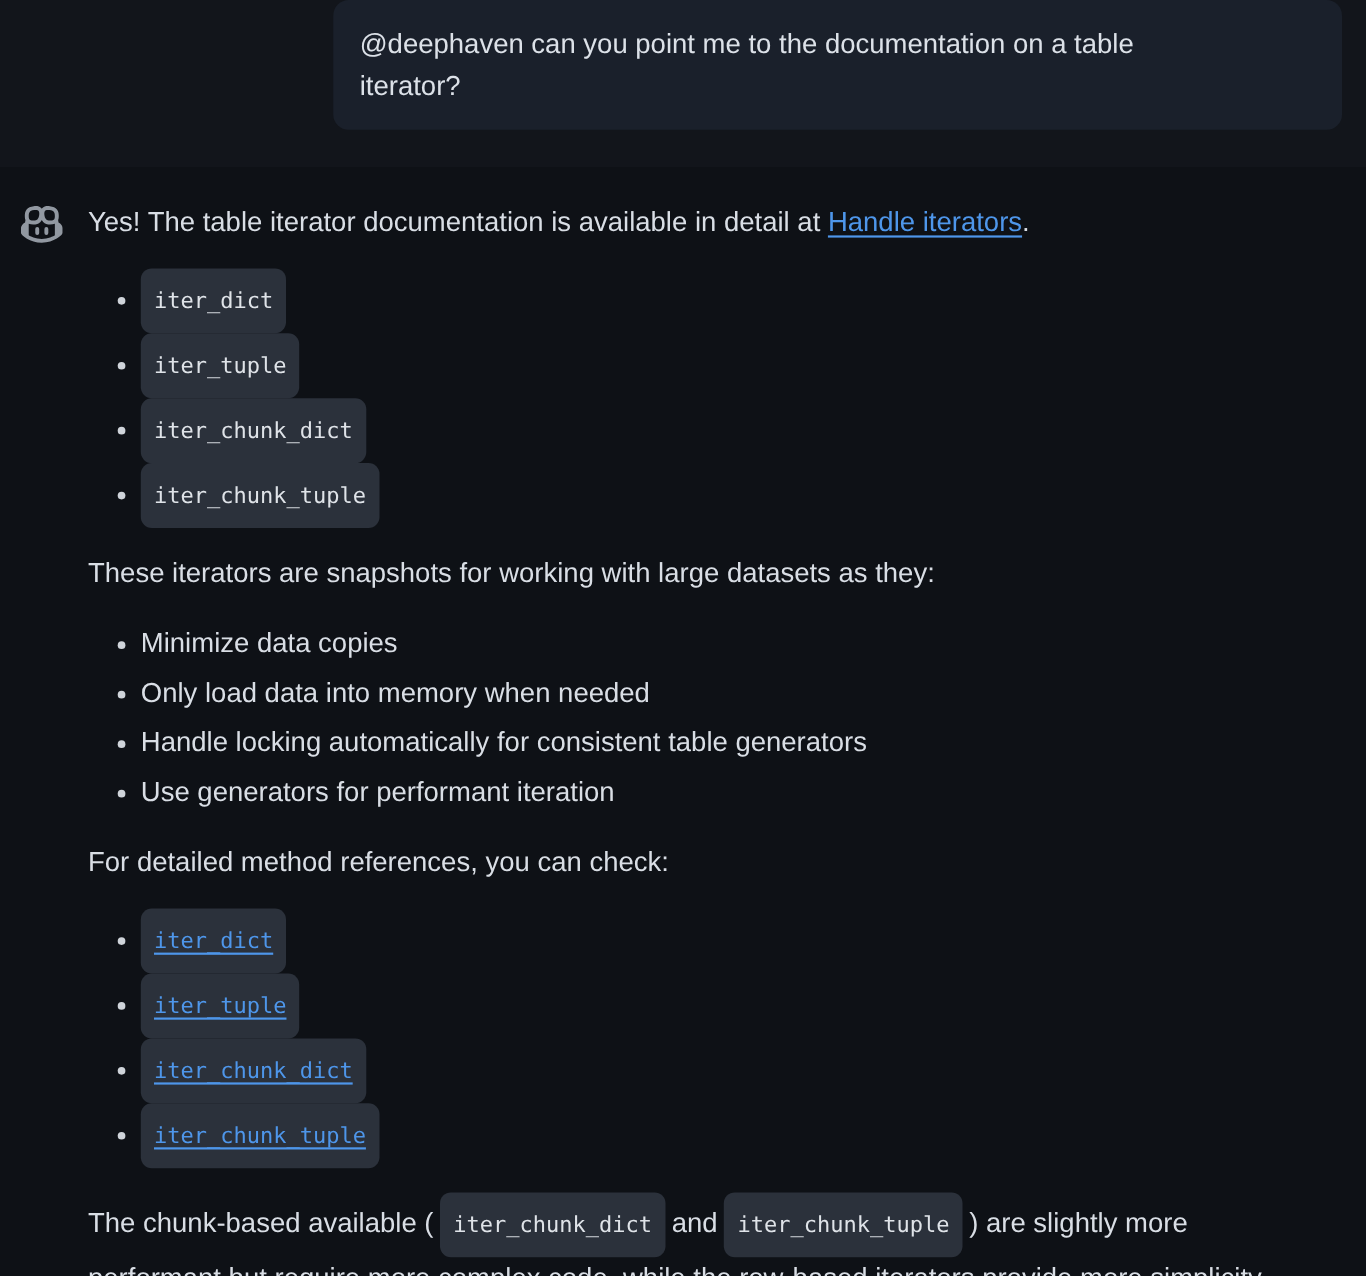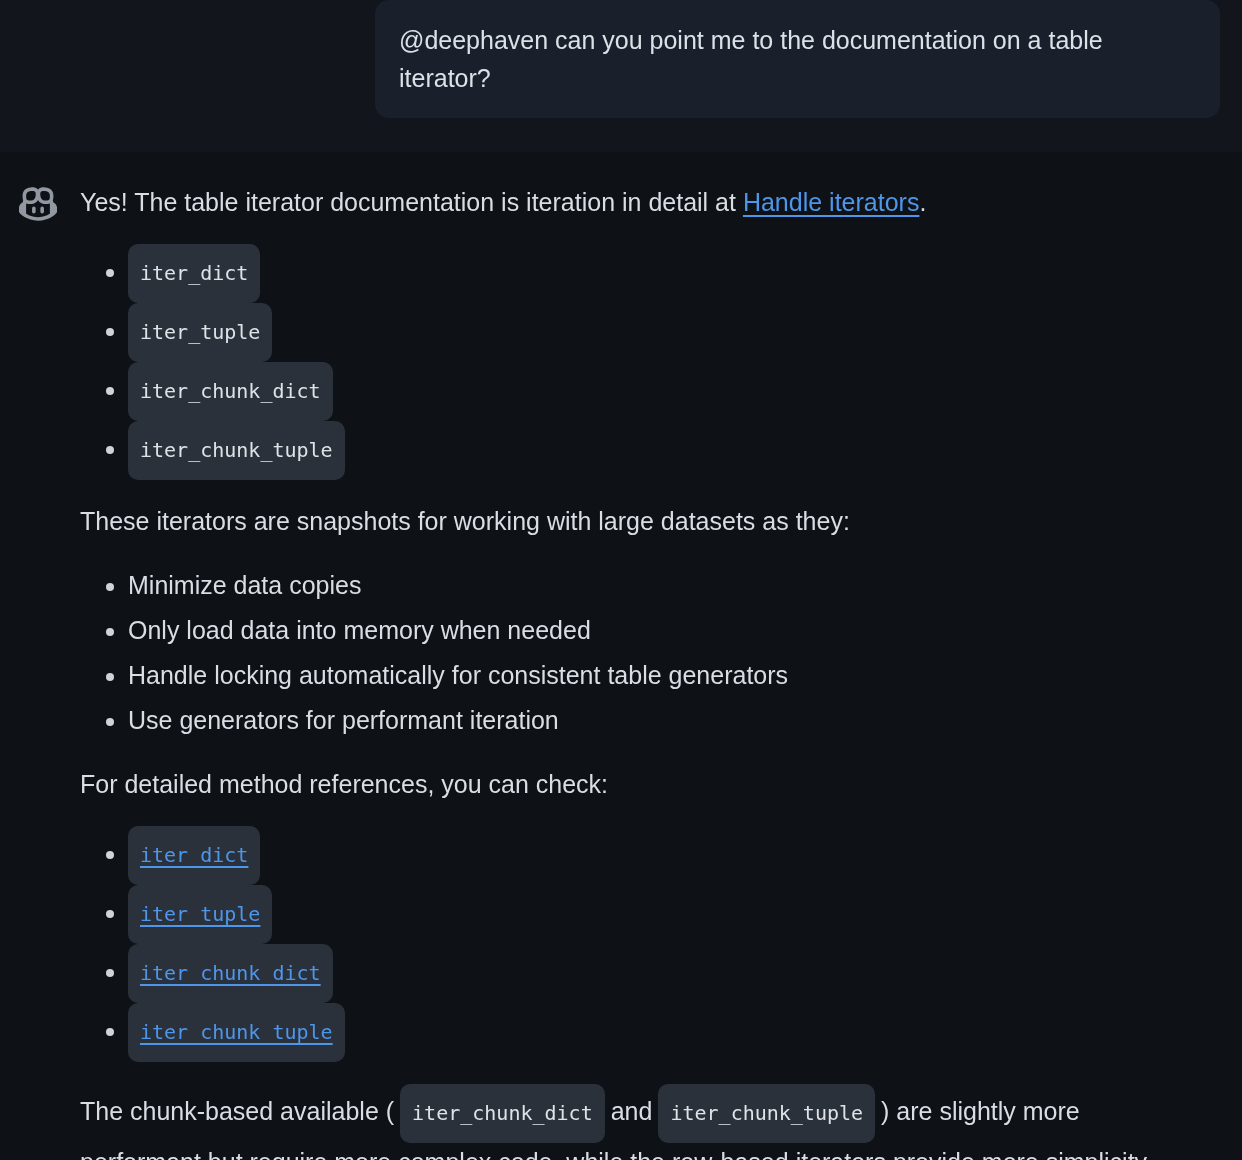--- a/index.html
+++ b/index.html
@@ -16,21 +16,21 @@
   
   .user-turn {
     background: #12151b;
     height: 152px;
     padding-right: 22px;
     display: flex;
     justify-content: flex-end;
     align-items: flex-start;
   }
   .user-bubble {
-    width: 845px;
+    width: 917px;
     background: #1a202b;
     border-radius: 14px;
     padding: 21px 24px;
     margin-left: 24px;
   }
   .user-text {
     max-width: 750px;
     font-size: 25px;
     line-height: 38px;
     color: #dce1e8;
@@ -99,21 +99,21 @@
 
 <div class="response">
   <div class="avatar">
     <svg viewBox="0 0 16 16" fill="#9198a1" aria-hidden="true">
       <path d="M7.998 15.035c-4.562 0-7.873-2.914-7.998-3.749V9.338c.085-.628.677-1.686 1.588-2.065.013-.07.024-.143.036-.218.029-.183.06-.384.126-.612-.201-.508-.254-1.084-.254-1.656 0-.87.128-1.769.693-2.484.579-.733 1.494-1.124 2.724-1.261 1.206-.134 2.262.034 2.944.765.05.053.096.108.139.165.044-.057.094-.112.143-.165.682-.731 1.738-.899 2.944-.765 1.23.137 2.145.528 2.724 1.261.566.715.693 1.614.693 2.484 0 .572-.053 1.148-.254 1.656.066.228.098.429.126.612.012.076.024.148.037.218.924.385 1.522 1.471 1.591 2.095v1.872c0 .766-3.351 3.795-8.002 3.795Zm0-1.485c2.28 0 4.584-1.11 5.002-1.433V7.862l-.023-.116c-.49.21-1.075.291-1.727.291-1.146 0-2.059-.327-2.71-.991A3.222 3.222 0 0 1 8 6.303a3.24 3.24 0 0 1-.544.743c-.65.664-1.563.991-2.71.991-.652 0-1.236-.081-1.727-.291l-.023.116v4.255c.419.323 2.722 1.433 5.002 1.433ZM6.762 2.83c-.193-.206-.637-.413-1.682-.297-1.019.113-1.479.404-1.713.7-.247.312-.369.789-.369 1.554 0 .793.129 1.171.308 1.371.162.181.519.379 1.442.379.853 0 1.339-.235 1.638-.54.315-.322.527-.827.617-1.553.117-.935-.037-1.395-.241-1.614Zm4.155-.297c-1.044-.116-1.488.091-1.681.297-.204.219-.359.679-.242 1.614.091.726.303 1.231.618 1.553.299.305.784.54 1.638.54.922 0 1.28-.198 1.442-.379.179-.2.308-.578.308-1.371 0-.765-.123-1.242-.37-1.554-.233-.296-.693-.587-1.713-.7Z"></path>
       <path d="M6.25 9.037a.75.75 0 0 1 .75.75v1.501a.75.75 0 0 1-1.5 0V9.787a.75.75 0 0 1 .75-.75Zm4.25.75v1.501a.75.75 0 0 1-1.5 0V9.787a.75.75 0 0 1 1.5 0Z"></path>
     </svg>
   </div>
 
   <div class="content">
-    <p><span>Yes! The table iterator documentation is iteration in detail at </span><a class="link">Handle iterators</a><span>.</span></p>
+    <p><span>Yes! The table iterator documentation is available in detail at </span><a class="link">Handle iterators</a><span>.</span></p>
 
 
     <ul>
       <li><span class="code">iter_dict</span></li>
       <li><span class="code">iter_tuple</span></li>
       <li><span class="code">iter_chunk_dict</span></li>
       <li><span class="code">iter_chunk_tuple</span></li>
     </ul>
 
     <p>These iterators are snapshots for working with large datasets as they:</p>

